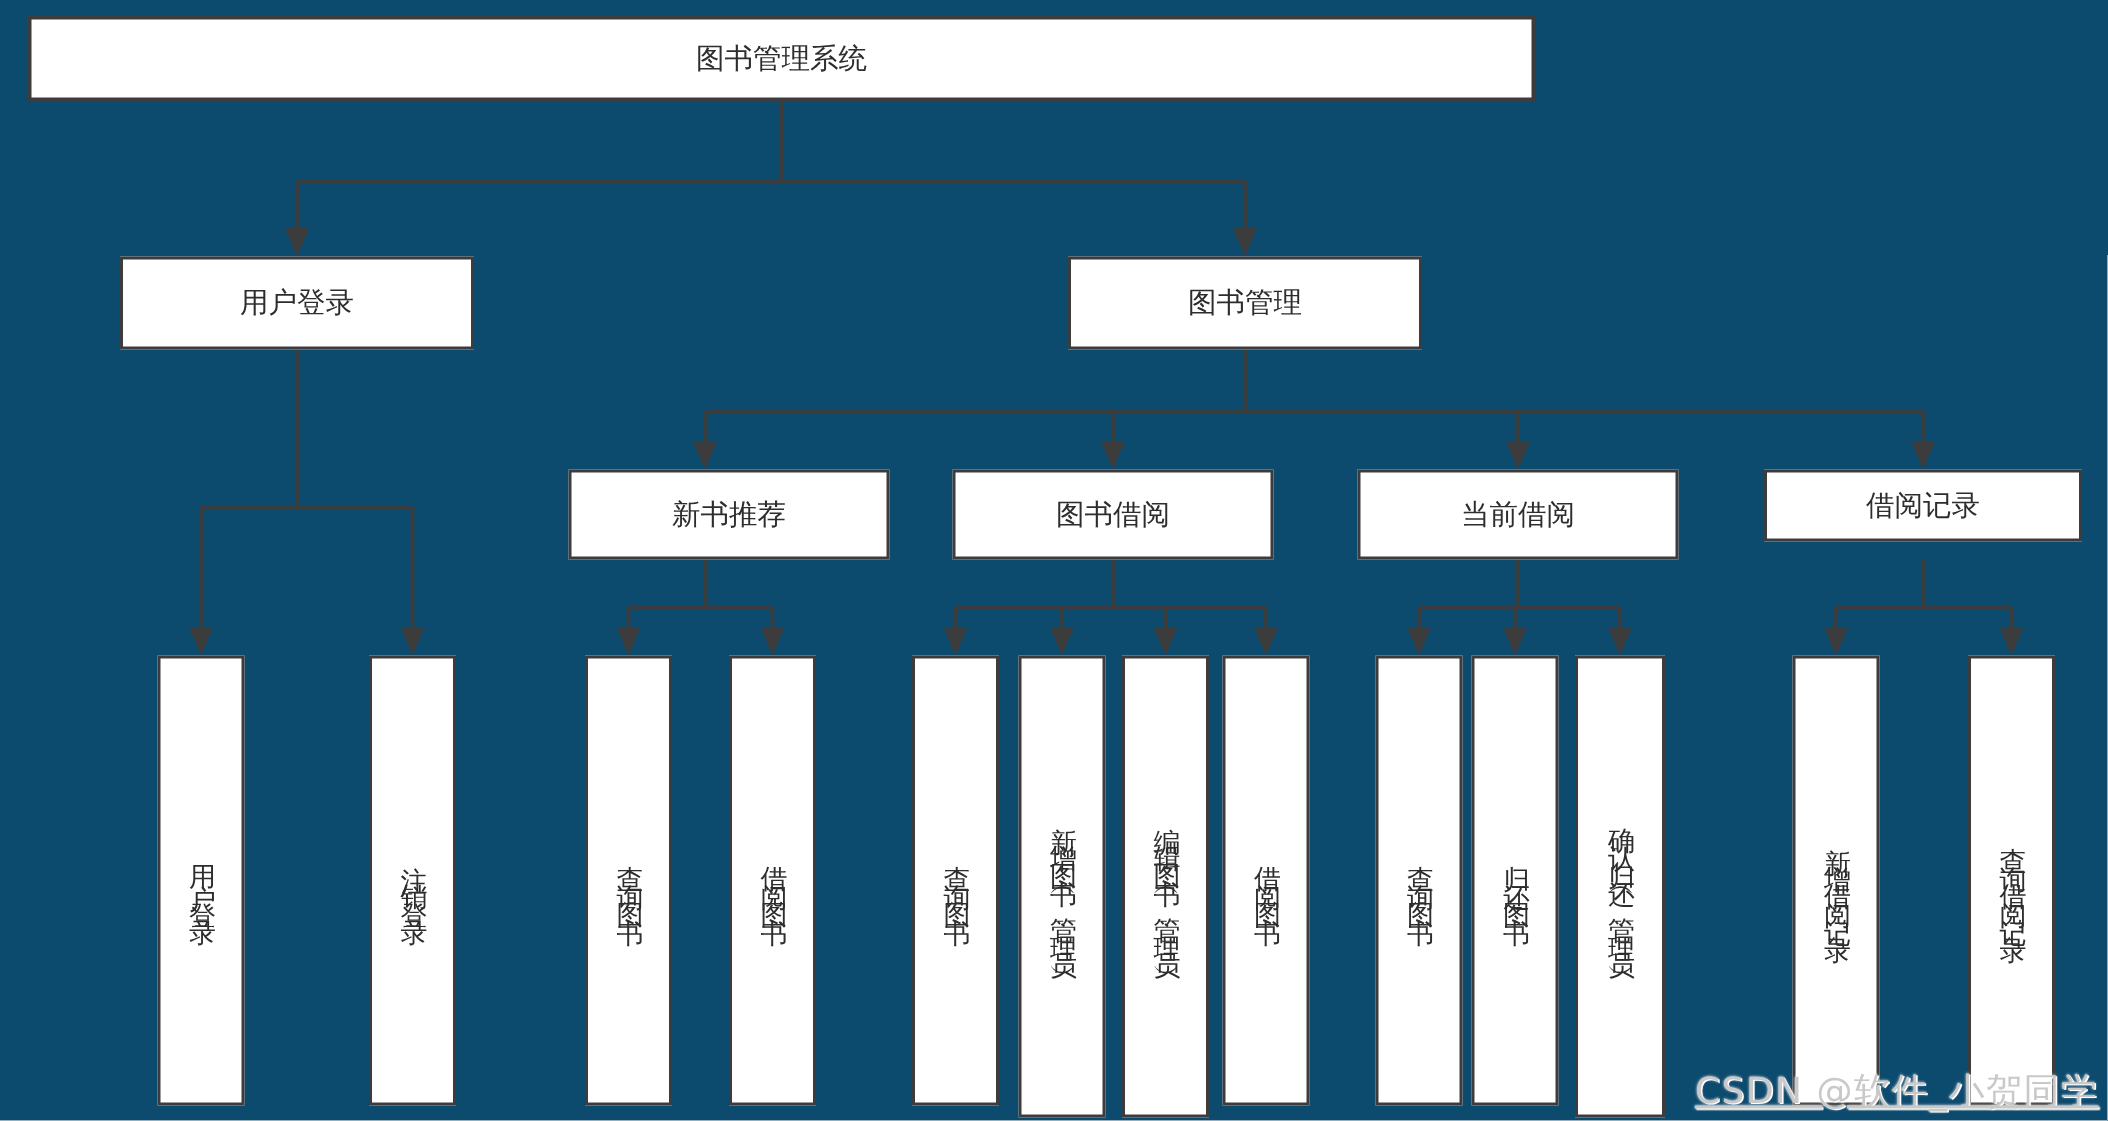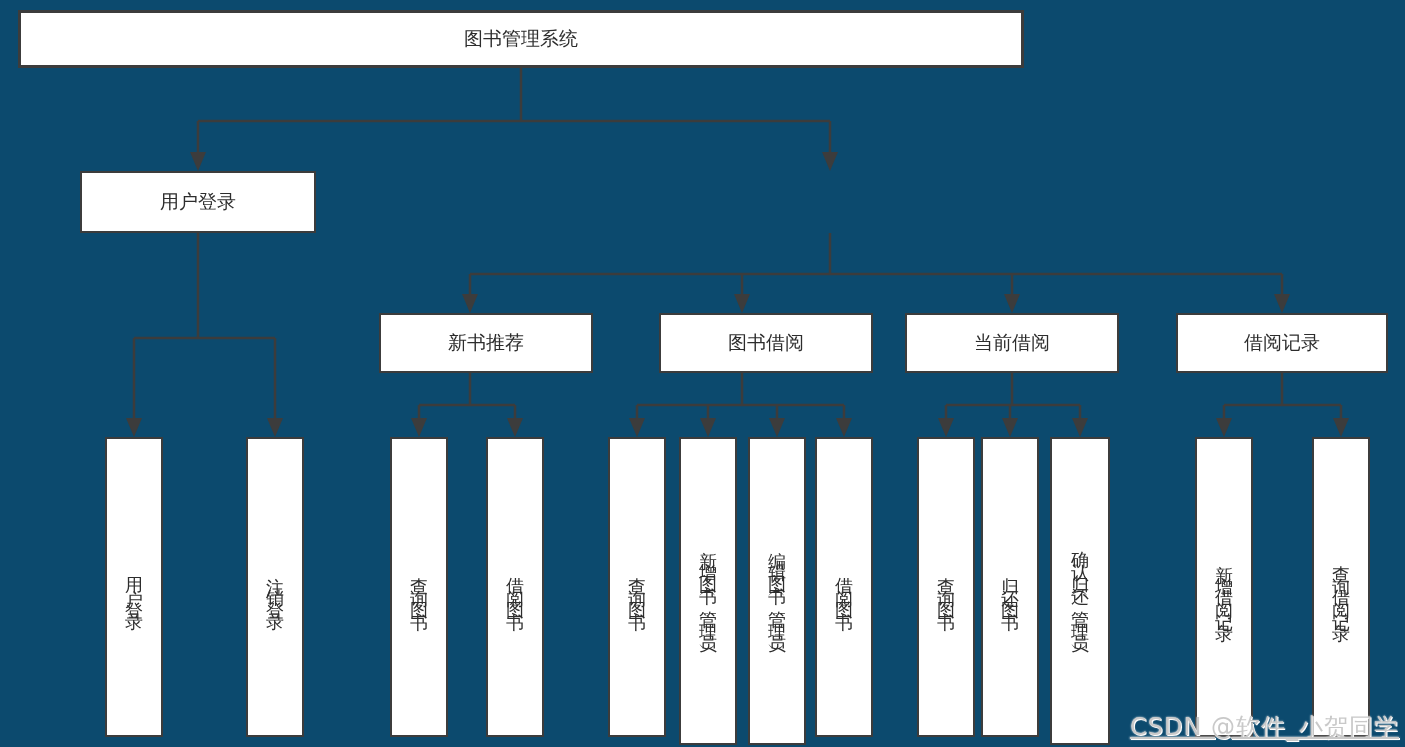--- a/index.html
+++ b/index.html
@@ -96,25 +96,26 @@
       <polygon points="1002,418 1018,418 1010,437"></polygon>
       <polygon points="1072,418 1088,418 1080,437"></polygon>
       <polygon points="1216,418 1232,418 1224,437"></polygon>
       <polygon points="1333,418 1349,418 1341,437"></polygon>
     </g>
   </svg>
 
   <div class="box root-box" style="left:18px; top:10px; width:1006px; height:58px;">图书管理系统</div>
 
   <div class="box" style="left:80px; top:171px; width:236px; height:62px;">用户登录</div>
+  <div class="box" style="left:712px; top:171px; width:236px; height:62px;">图书管理</div>
 
   <div class="box" style="left:363px; top:313px; width:214px; height:60px;margin-left:16px;">新书推荐</div>
-  <div class="box" style="left:635px; top:313px; width:214px; height:60px;margin-left:24px;">图书借阅</div>
+  <div class="box" style="left:635px; top:313px; width:214px; height:60px;">图书借阅</div>
   <div class="box" style="left:905px; top:313px; width:214px; height:60px;">当前借阅</div>
-  <div class="box" style="left:1176px; top:313px; width:212px; height:60px;">借阅记录</div>
+  <div class="box" style="left:1176px; top:313px; width:212px; height:48px;">借阅记录</div>
 
   <div class="box leaf" style="left:105px; top:437px; width:58px; height:300px;">用户登录</div>
   <div class="box leaf" style="left:246px; top:437px; width:58px; height:300px;">注销登录</div>
 
   <div class="box leaf" style="left:390px; top:437px; width:58px; height:300px;">查询图书</div>
   <div class="box leaf" style="left:486px; top:437px; width:58px; height:300px;">借阅图书</div>
 
   <div class="box leaf" style="left:608px; top:437px; width:58px; height:300px;">查询图书</div>
   <div class="box leaf" style="left:679px; top:437px; width:58px; height:308px;">新增图书（管理员）</div>
   <div class="box leaf" style="left:748px; top:437px; width:58px; height:308px;">编辑图书（管理员）</div>

